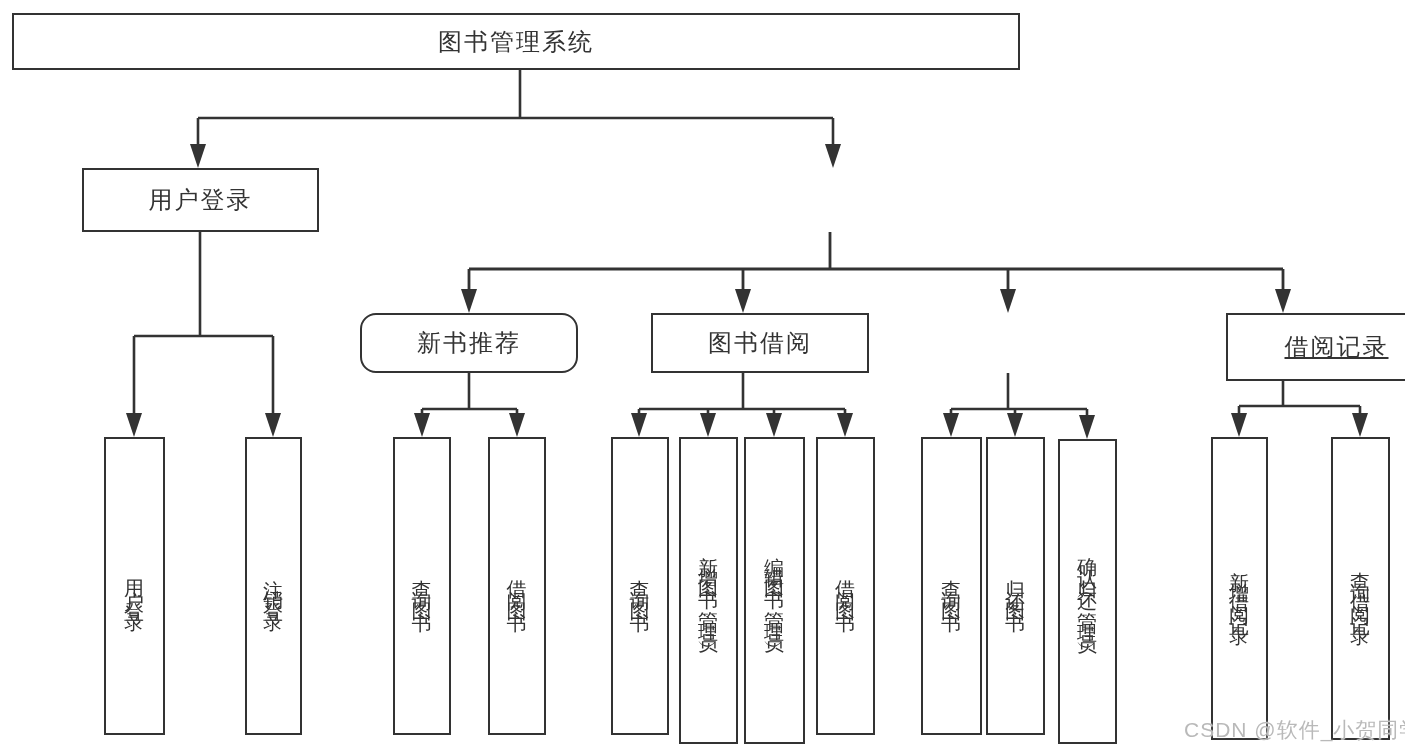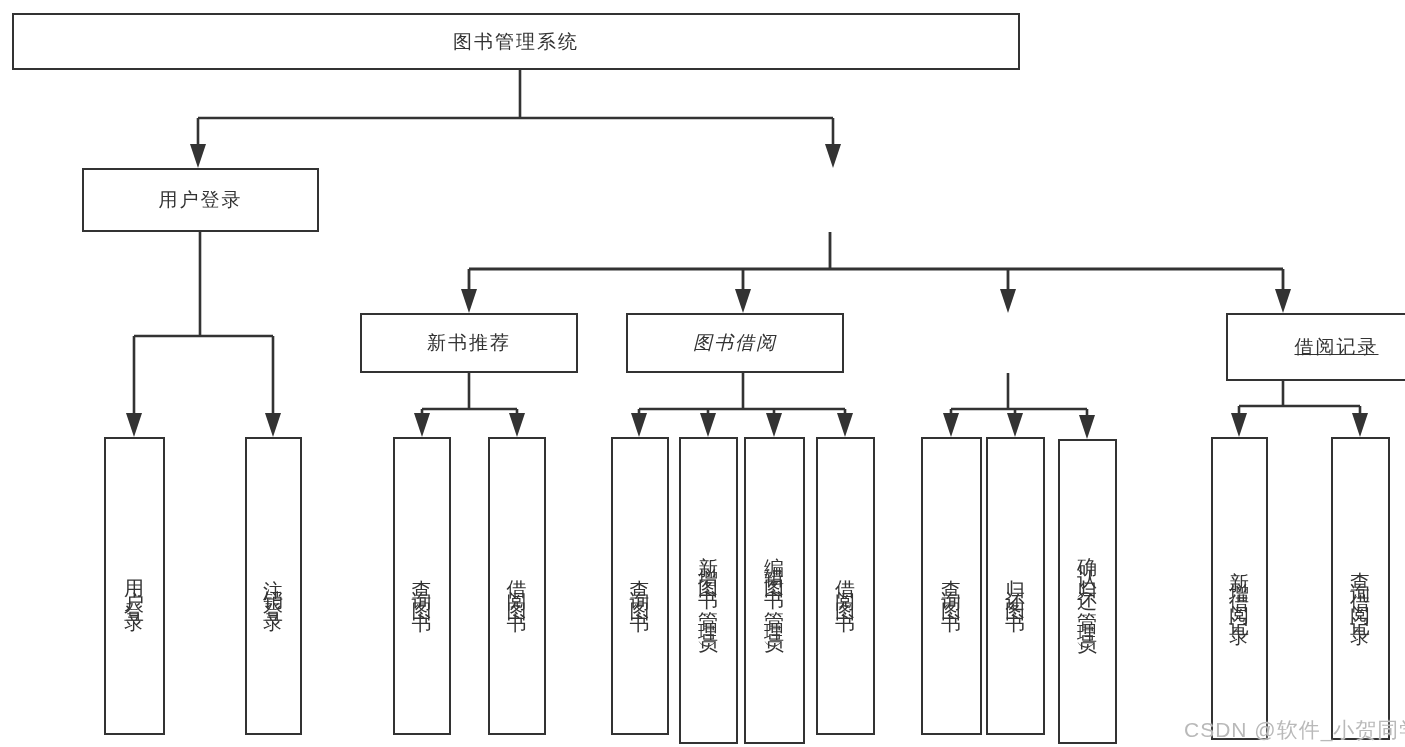--- a/index.html
+++ b/index.html
@@ -15,21 +15,21 @@
   .node {
     position: absolute;
     box-sizing: border-box;
     border: 2px solid #333333;
     background: #ffffff;
     display: flex;
     align-items: center;
     justify-content: center;
     color: #333333;
   }
-  .h { font-size: 19px; letter-spacing: 2px; white-space: nowrap; }
+  .h { font-size: 24px; letter-spacing: 2px; white-space: nowrap; }
   .v {
     writing-mode: vertical-rl;
     text-orientation: mixed;
     font-size: 20px;
     letter-spacing: 11px;
     line-height: 1;
   }
   .watermark {
     position: absolute;
     left: 1184px;
@@ -107,22 +107,22 @@
     <g fill="#333333" stroke="none">
       <path d="M1231 413 H1247 L1239 437 Z"></path>
       <path d="M1352 413 H1368 L1360 437 Z"></path>
     </g>
   </svg>
 
   <div class="node h" style="left:12px; top:13px; width:1008px; height:57px;">图书管理系统</div>
 
   <div class="node h" style="left:82px; top:168px; width:237px; height:64px;">用户登录</div>
 
-  <div class="node h" style="left:360px; top:313px; width:218px; height:60px;">新书推荐</div>
-  <div class="node h" style="left:626px; top:313px; width:218px; height:60px;font-style:italic;">图书借阅</div>
+  <div class="node h" style="left:360px; top:313px; width:218px; height:60px;border-radius:16px;">新书推荐</div>
+  <div class="node h" style="left:651px; top:313px; width:218px; height:60px;">图书借阅</div>
   <div class="node h" style="left:1226px; top:313px; width:221px; height:68px;text-decoration:underline;">借阅记录</div>
 
   <div class="node v" style="left:104px; top:437px; width:61px; height:298px;">用户登录</div>
   <div class="node v" style="left:245px; top:437px; width:57px; height:298px;">注销登录</div>
 
   <div class="node v" style="left:393px; top:437px; width:58px; height:298px;">查询图书</div>
   <div class="node v" style="left:488px; top:437px; width:58px; height:298px;">借阅图书</div>
 
   <div class="node v" style="left:611px; top:437px; width:58px; height:298px;">查询图书</div>
   <div class="node v" style="left:679px; top:437px; width:59px; height:307px;">新增图书（管理员）</div>

